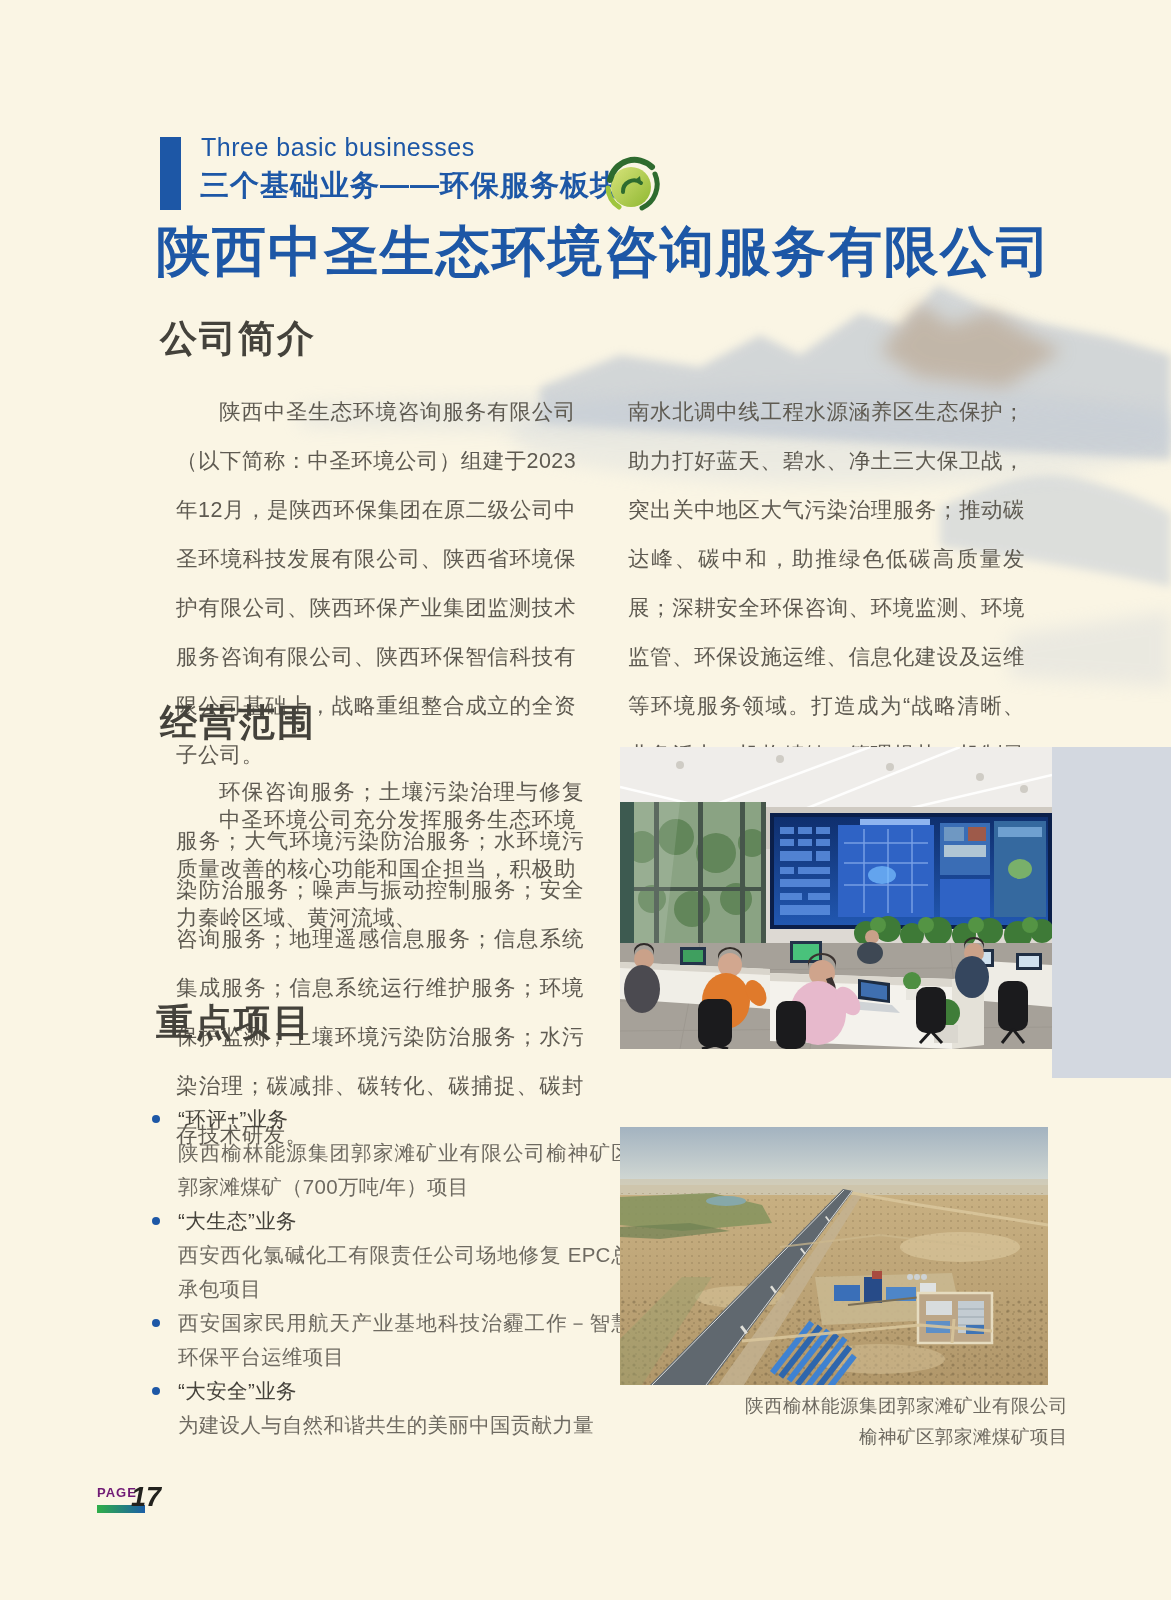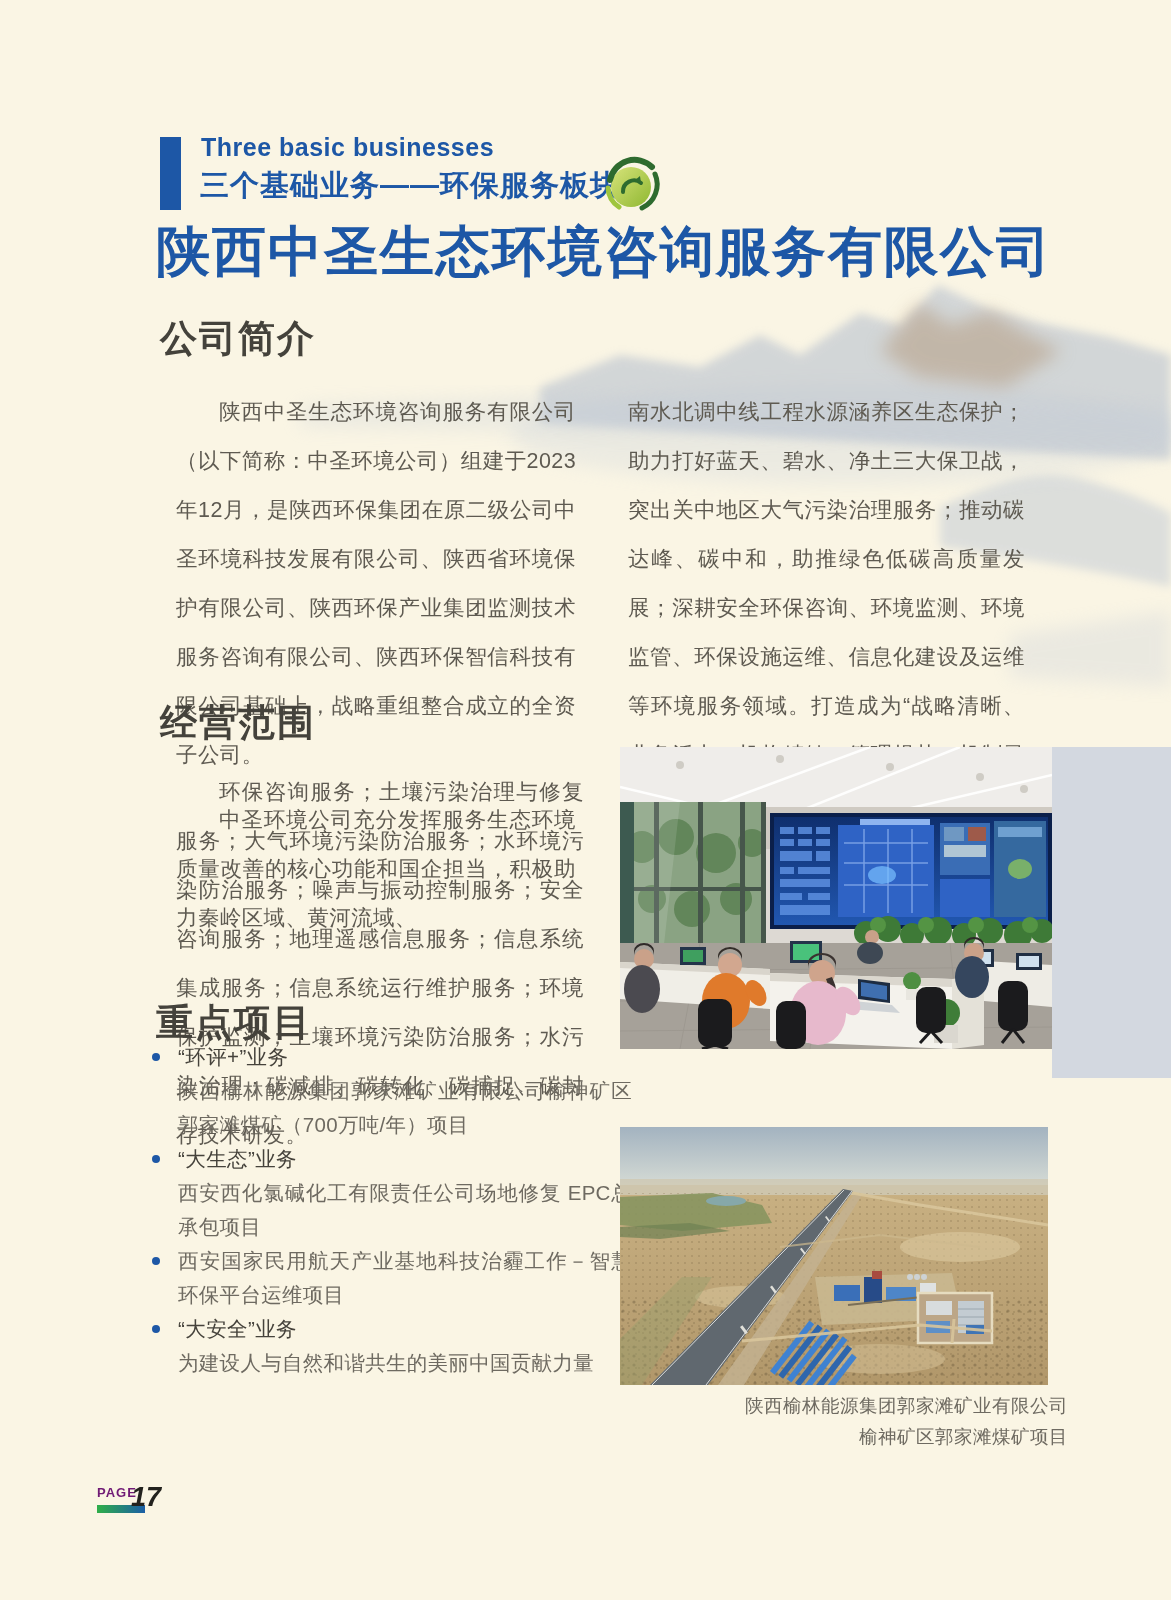--- a/index.html
+++ b/index.html
@@ -3,21 +3,21 @@
 <meta charset="utf-8">
 <style>
   html,body{margin:0;padding:0;}
   .page{
     position:relative;width:1171px;height:1600px;background:#faf5e4;
     font-family:"Liberation Sans",sans-serif;overflow:hidden;
   }
   .abs{position:absolute;}
   
   .eyebrow-bar{left:160px;top:137px;width:21px;height:73px;background:#1d57a6;}
-  .eyebrow-en{left:201px;top:133px;font-size:25px;font-weight:bold;color:#1d57a6;letter-spacing:.5px;}
+  .eyebrow-en{left:201px;top:133px;font-size:25px;font-weight:normal;color:#1d57a6;letter-spacing:.5px;}
   .eyebrow-zh{left:200px;top:166px;font-size:29px;font-weight:bold;color:#1d57a6;letter-spacing:1px;}
   .logo{left:597px;top:150px;}
   .page-title{left:156px;top:216px;font-size:54px;font-weight:bold;color:#1d57a6;letter-spacing:2px;white-space:nowrap;}
   
   .sec-h{font-size:37px;font-weight:bold;color:#44423b;letter-spacing:2px;}
   .h-intro{left:160px;top:314px;}
   .h-scope{left:160px;top:698px;}
   .h-projects{left:156px;top:998px;}
   
   .copy{font-size:21.5px;line-height:49px;color:#5e5a51;text-align:justify;letter-spacing:.4px;}
@@ -26,21 +26,21 @@
   .col1{left:160px;top:372px;width:432px;}
   .col2{left:612px;top:372px;width:429px;}
   .scope-body{left:160px;top:752px;width:440px;}
   
   .photo1{left:620px;top:747px;width:432px;height:302px;}
   .stripe{left:1052px;top:747px;width:119px;height:331px;background:#d3d8e0;}
   .photo2{left:620px;top:1127px;width:428px;height:258px;}
   .photo-frame{overflow:hidden;}
   .photo-frame svg{display:block;}
   
-  .projects{left:146px;top:1040px;width:486px;}
+  .projects{left:146px;top:1102px;width:486px;}
   .proj-item{display:flex;align-items:flex-start;}
   .dot{flex:0 0 8px;width:8px;height:8px;border-radius:50%;background:#1d57a6;margin:13px 18px 0 6px;}
   .proj-text{flex:1;}
   .proj-title{font-size:20.5px;line-height:34px;color:#45423b;letter-spacing:.4px;}
   .proj-desc{font-size:20.5px;line-height:34px;color:#6e6a61;letter-spacing:.3px;text-align:justify;}
   
   .caption{left:600px;top:1390px;width:468px;text-align:right;font-size:18.5px;line-height:31px;color:#6e6a61;letter-spacing:.5px;}
   
   .pg-label{left:97px;top:1485px;font-size:13px;font-weight:bold;color:#701a75;letter-spacing:1px;}
   .pg-bar{left:97px;top:1505px;width:48px;height:8px;background:linear-gradient(90deg,#2fae49,#1b5ea6);}

